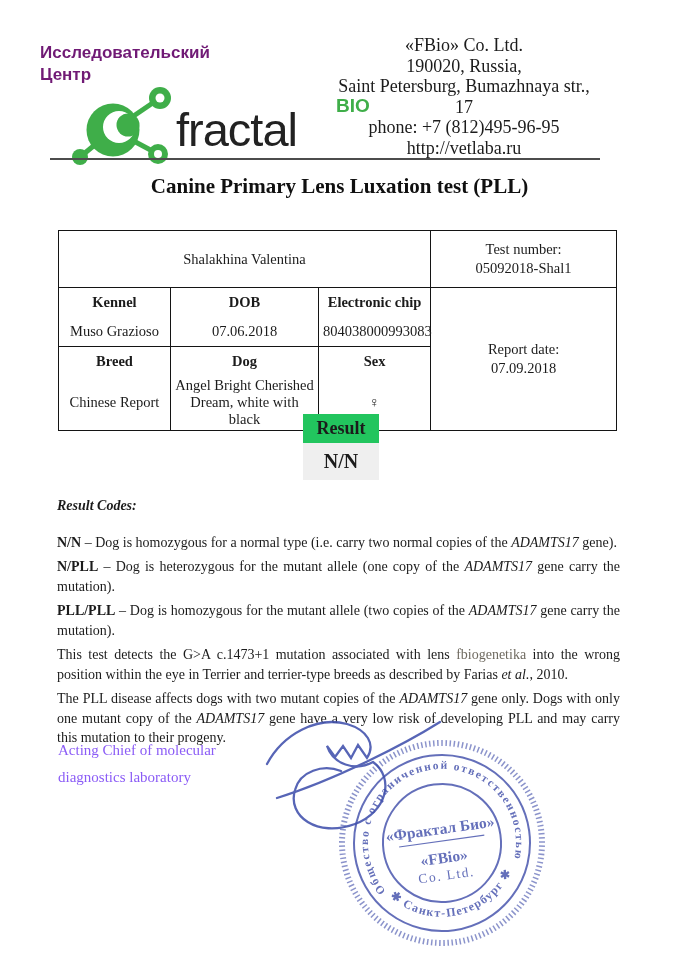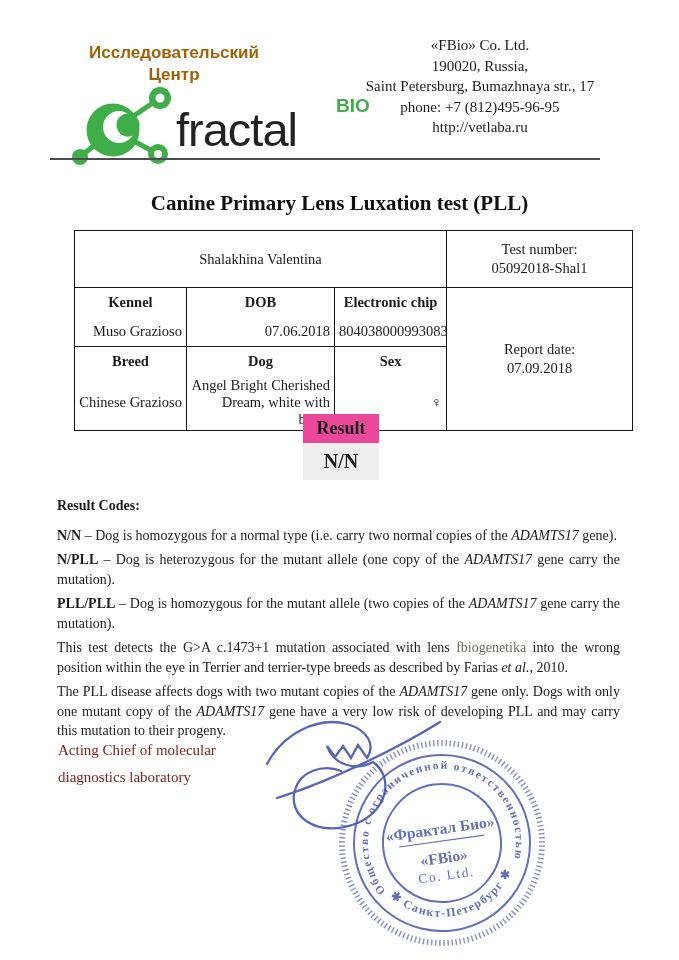--- a/index.html
+++ b/index.html
@@ -2,61 +2,61 @@
 <html><head>
 <meta charset="utf-8">
 <style>
   html,body{margin:0;padding:0;background:#ffffff;}
   .page{
     position:relative;width:679px;height:960px;background:#fff;overflow:hidden;
     font-family:"Liberation Serif",serif;color:#1b1b1b;
   }
   
   .lab-name{
-    position:absolute;top:42px;left:40px;width:268px;text-align:center;
-    font-family:"Liberation Sans",sans-serif;font-weight:bold;font-size:17px;line-height:22px;color:#a16207;
+    position:absolute;top:42px;left:40px;width:268px;text-align:left;
+    font-family:"Liberation Sans",sans-serif;font-weight:bold;font-size:17px;line-height:22px;color:#701a75;
   }
   .logo-svg{position:absolute;top:84px;left:48px;}
   .company{
-    position:absolute;top:35px;left:350px;width:260px;text-align:center;
-    font-size:15px;line-height:20.5px;color:#1c1c1c;
+    position:absolute;top:35px;left:334px;width:260px;text-align:center;
+    font-size:18px;line-height:20.5px;color:#1c1c1c;
   }
   .divider{position:absolute;top:158px;left:50px;width:550px;height:0;border-top:2px solid #4c4c4c;}
   
   .doc-title{
-    position:absolute;top:191px;left:0;width:679px;text-align:center;
+    position:absolute;top:174px;left:0;width:679px;text-align:center;
     font-size:21px;font-weight:bold;color:#101010;
   }
   
   table.info{
     position:absolute;top:230px;left:58px;width:558px;
     border-collapse:collapse;table-layout:fixed;
-    font-size:14.5px;color:#1b1b1b;margin-left:16px;
+    font-size:14.5px;color:#1b1b1b;
   }
   table.info td,table.info th{
     border:1.5px solid #141414;text-align:center;vertical-align:middle;padding:2px 4px;
     font-weight:normal;
   }
   table.info th{font-weight:bold;font-family:Liberation Serif, serif;}
   table.info .nb{border-bottom:none;}
-  table.info .nt{border-top:none;text-align:right;}
+  table.info .nt{border-top:none;}
   .two-line div{line-height:19px;}
   
   .result-box{position:absolute;top:414px;left:303px;width:76px;text-align:center;}
-  .result-head{background:#ec4899;height:29px;line-height:29px;font-weight:bold;font-size:18px;}
+  .result-head{background:#22c55e;height:29px;line-height:29px;font-weight:bold;font-size:18px;}
   .result-val{background:#efefef;height:37px;line-height:37px;font-weight:bold;font-size:20px;}
   
   .codes{position:absolute;top:496px;left:57px;width:563px;font-size:14px;line-height:19.5px;text-align:justify;}
-  .codes-head{font-weight:bold;margin-bottom:10px;text-align:left;}
+  .codes-head{font-weight:bold;margin-bottom:17px;text-align:left;font-style:italic;}
   .codes p{margin:0 0 5px 0;}
   .seg-bold{font-weight:bold;}
   .seg-italic{font-style:italic;margin-top:9px;}
   .seg-muted{color:#6f6a60;}
   
-  .signatory{position:absolute;top:737px;left:58px;font-size:15px;line-height:26.5px;color:#7f1d1d;}
+  .signatory{position:absolute;top:737px;left:58px;font-size:15px;line-height:26.5px;color:#8b5cf6;}
   
   .stamp-svg{position:absolute;left:336px;top:737px;}
   .autograph-svg{position:absolute;left:255px;top:700px;}
   .stamp-text{font-family:"Liberation Serif",serif;fill:#4a57ae;}
 </style>
 </head>
 <body>
 
 <div class="page">
 
@@ -123,21 +123,21 @@
       <td class="nt" style="height:26px">Muso Grazioso</td>
       <td class="nt">07.06.2018</td>
       <td class="nt">804038000993083</td>
     </tr>
     <tr>
       <th class="nb" style="height:24px">Breed</th>
       <th class="nb">Dog</th>
       <th class="nb">Sex</th>
     </tr>
     <tr>
-      <td class="nt" style="height:40px">Chinese Grazioso</td>
+      <td class="nt" style="height:40px">Chinese Report</td>
       <td class="nt">Angel Bright Cherished Dream, white with black</td>
       <td class="nt">♀</td>
     </tr>
   </tbody>
     </table>
 
   <div class="result-box">
     <div class="result-head">Result</div>
     <div class="result-val">N/N</div>
   </div>

